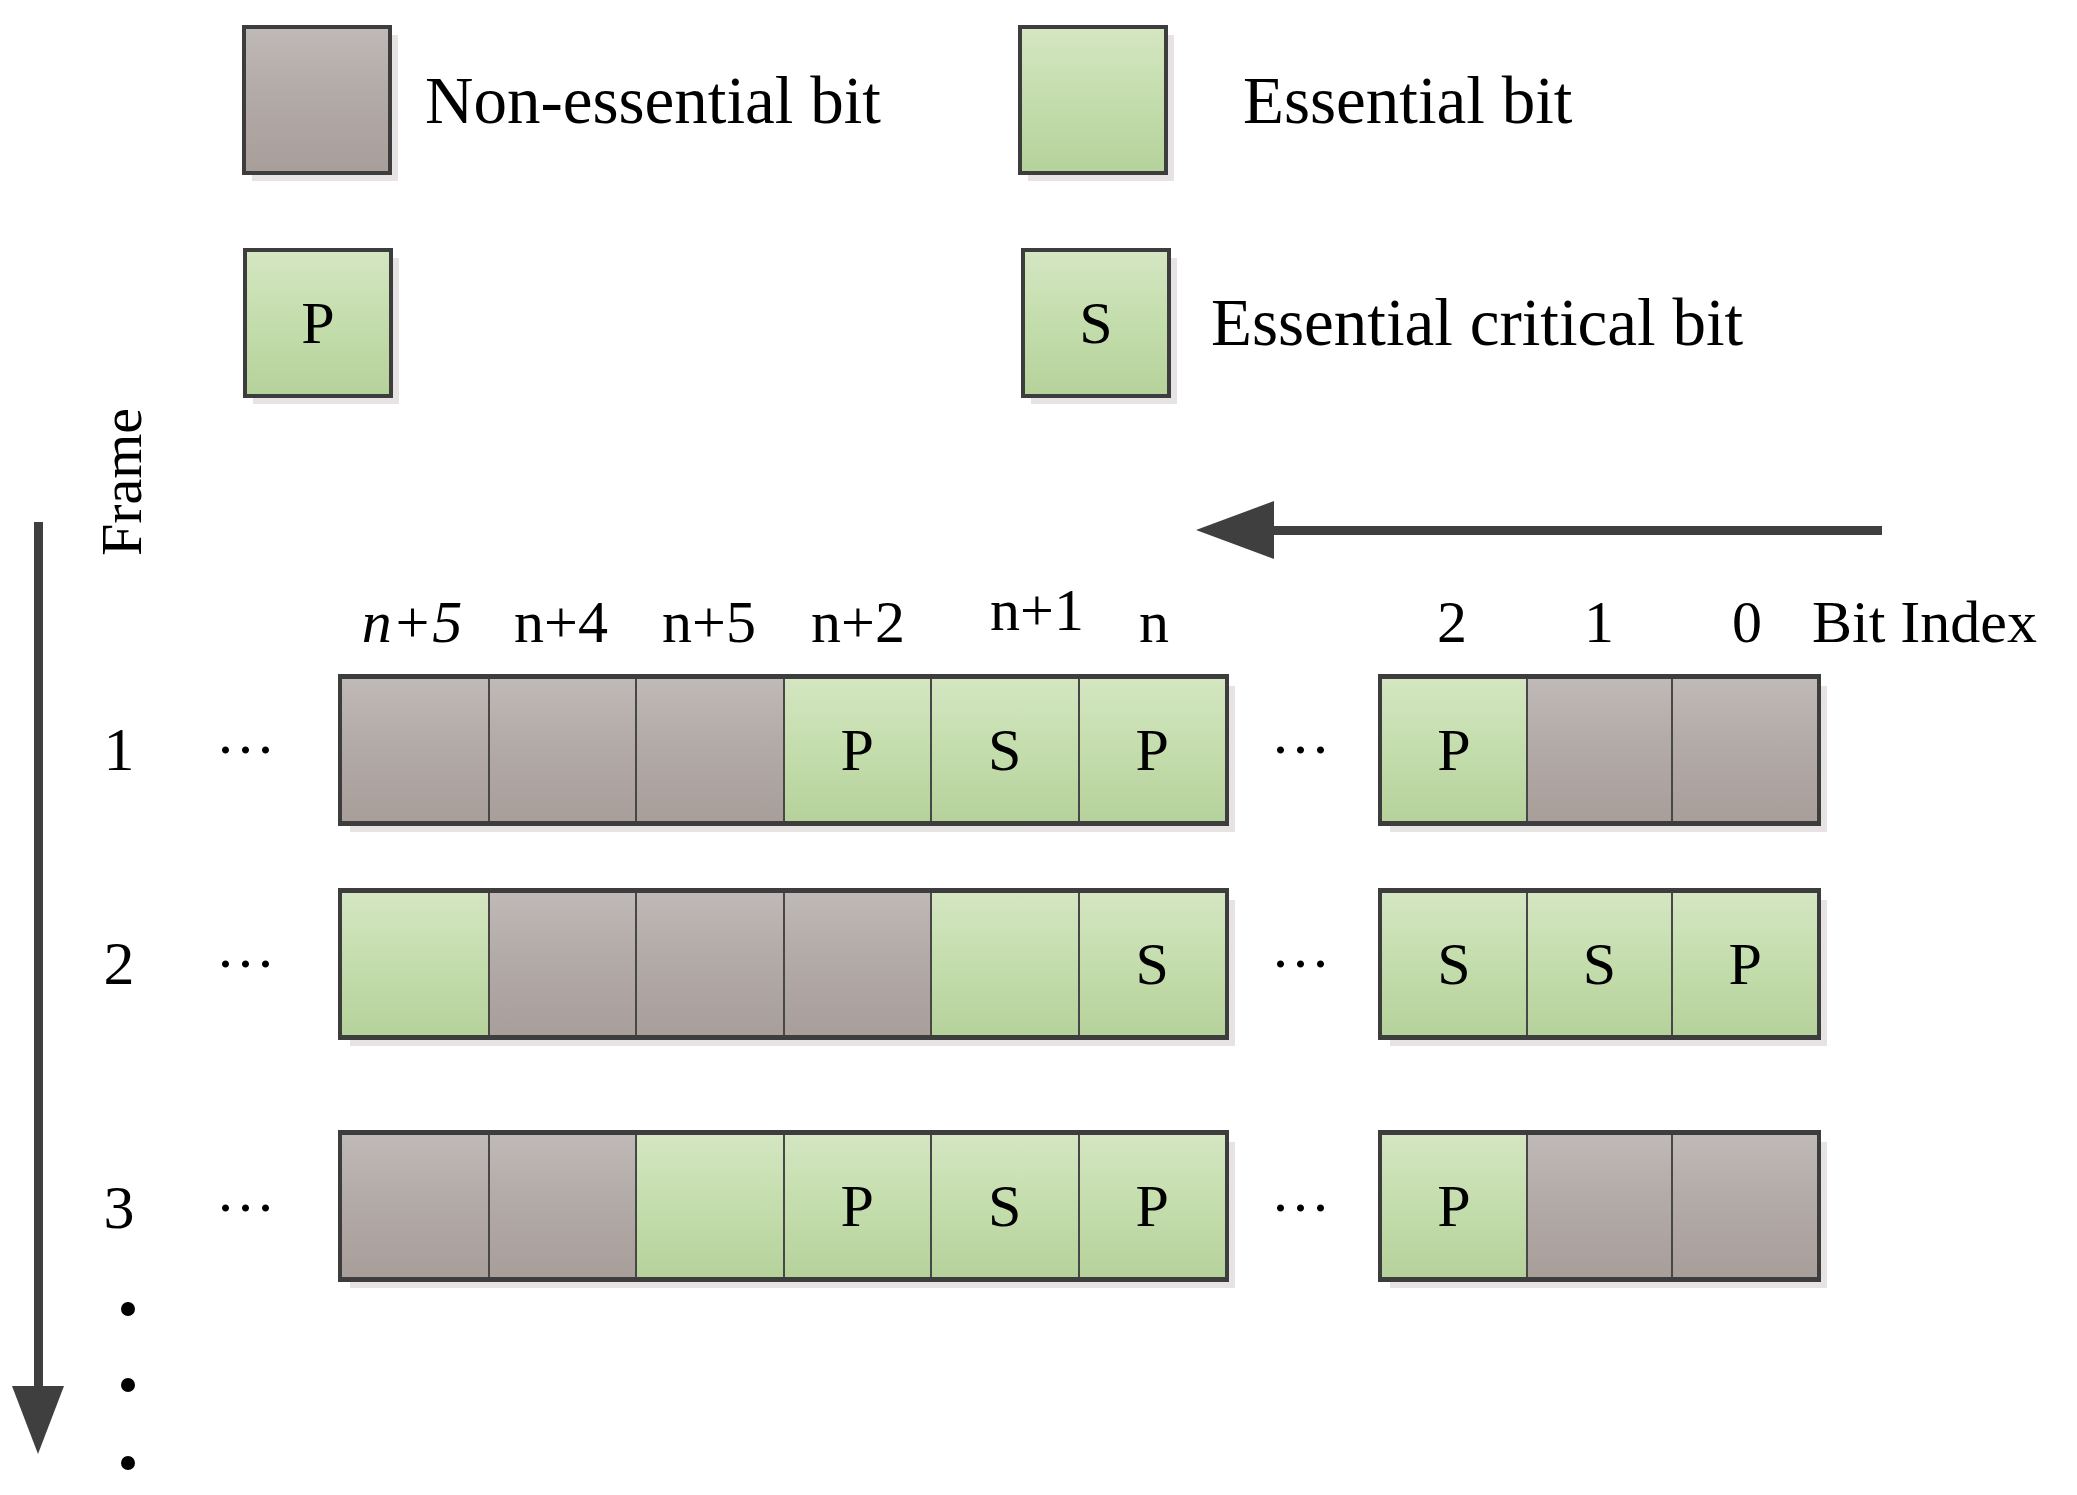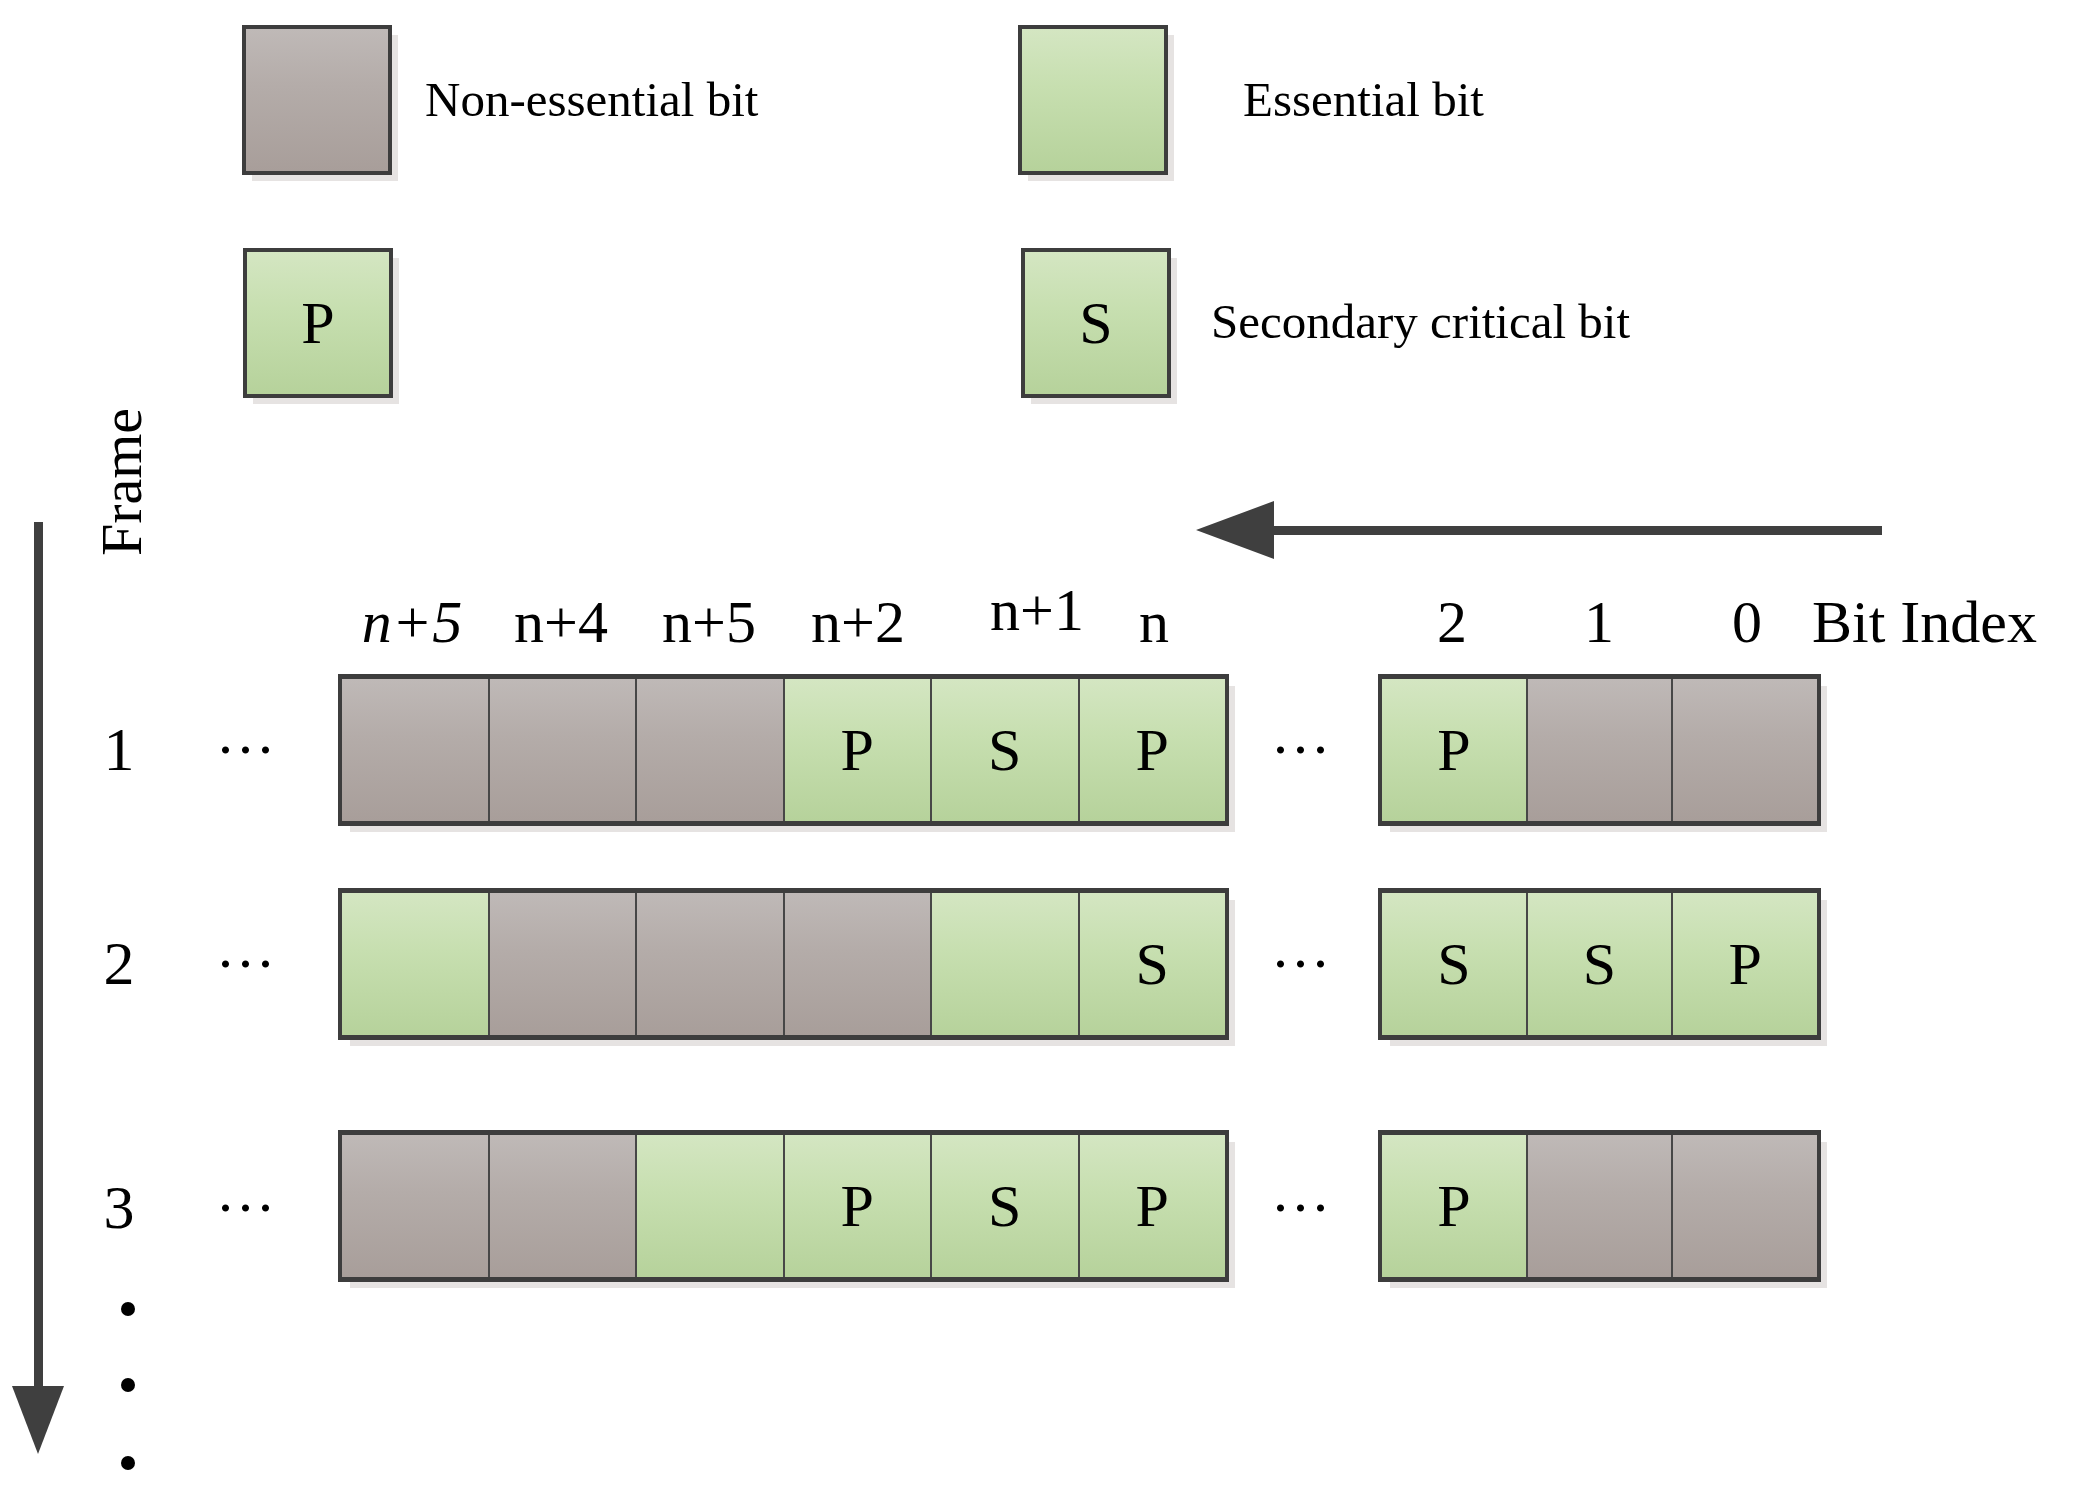--- a/index.html
+++ b/index.html
@@ -15,21 +15,21 @@
   
   .swatch{
     width:150px;height:150px;box-sizing:border-box;
     border:4px solid #3d3d3d;
     display:flex;align-items:center;justify-content:center;
     font-size:60px;
     box-shadow:8px 8px 0 -2px rgba(182,176,172,0.35);
   }
   .green{background:linear-gradient(180deg,#d4e6c2 0%,#c7dfb0 40%,#b6d29b 100%);}
   .gray{background:linear-gradient(180deg,#bfb9b7 0%,#b4aca9 40%,#a89e9a 100%);}
-  .legend-label{font-size:49px;line-height:76px;white-space:nowrap;}
+  .legend-label{font-size:67px;line-height:76px;white-space:nowrap;}
   
   .bitlabel{font-size:60px;line-height:72px;transform:translateX(-50%);white-space:nowrap;}
   .axis-title{font-size:60px;line-height:72px;white-space:nowrap;}
   .frame-title{
     font-size:58px;line-height:60px;white-space:nowrap;
     transform:translate(-50%,-50%) rotate(-90deg);
   }
   
   .rowlabel{font-size:62px;line-height:66px;width:60px;text-align:center;}
   .ellipsis{font-size:60px;line-height:66px;letter-spacing:5px;width:90px;text-align:center;}
@@ -74,21 +74,21 @@
 
   <div class="abs swatch gray" style="left:242px;top:25px;"></div>
   <div class="abs legend-label" style="left:425px;top:62px;">Non-essential bit</div>
 
   <div class="abs swatch green" style="left:1018px;top:25px;"></div>
   <div class="abs legend-label" style="left:1211px;top:62px;margin-left:32px;">Essential bit</div>
 
   <div class="abs swatch green" style="left:243px;top:248px;">P</div>
 
   <div class="abs swatch green" style="left:1021px;top:248px;">S</div>
-  <div class="abs legend-label" style="left:1211px;top:284px;">Secondary critical bit</div>
+  <div class="abs legend-label" style="left:1211px;top:284px;">Essential critical bit</div>
 
   <div class="abs hline" style="left:1262px;top:526px;width:620px;"></div>
   <div class="abs head-left" style="left:1196px;top:501px;"></div>
 
   <div class="abs bitlabel" style="left:412px;top:586px;font-style:italic;">n+5</div>
   <div class="abs bitlabel" style="left:561px;top:586px;">n+4</div>
   <div class="abs bitlabel" style="left:709px;top:586px;">n+5</div>
   <div class="abs bitlabel" style="left:858px;top:586px;text-align:center;">n+2</div>
   <div class="abs bitlabel" style="left:1006px;top:574px;margin-left:31px;">n+1</div>
   <div class="abs bitlabel" style="left:1154px;top:586px;">n</div>

